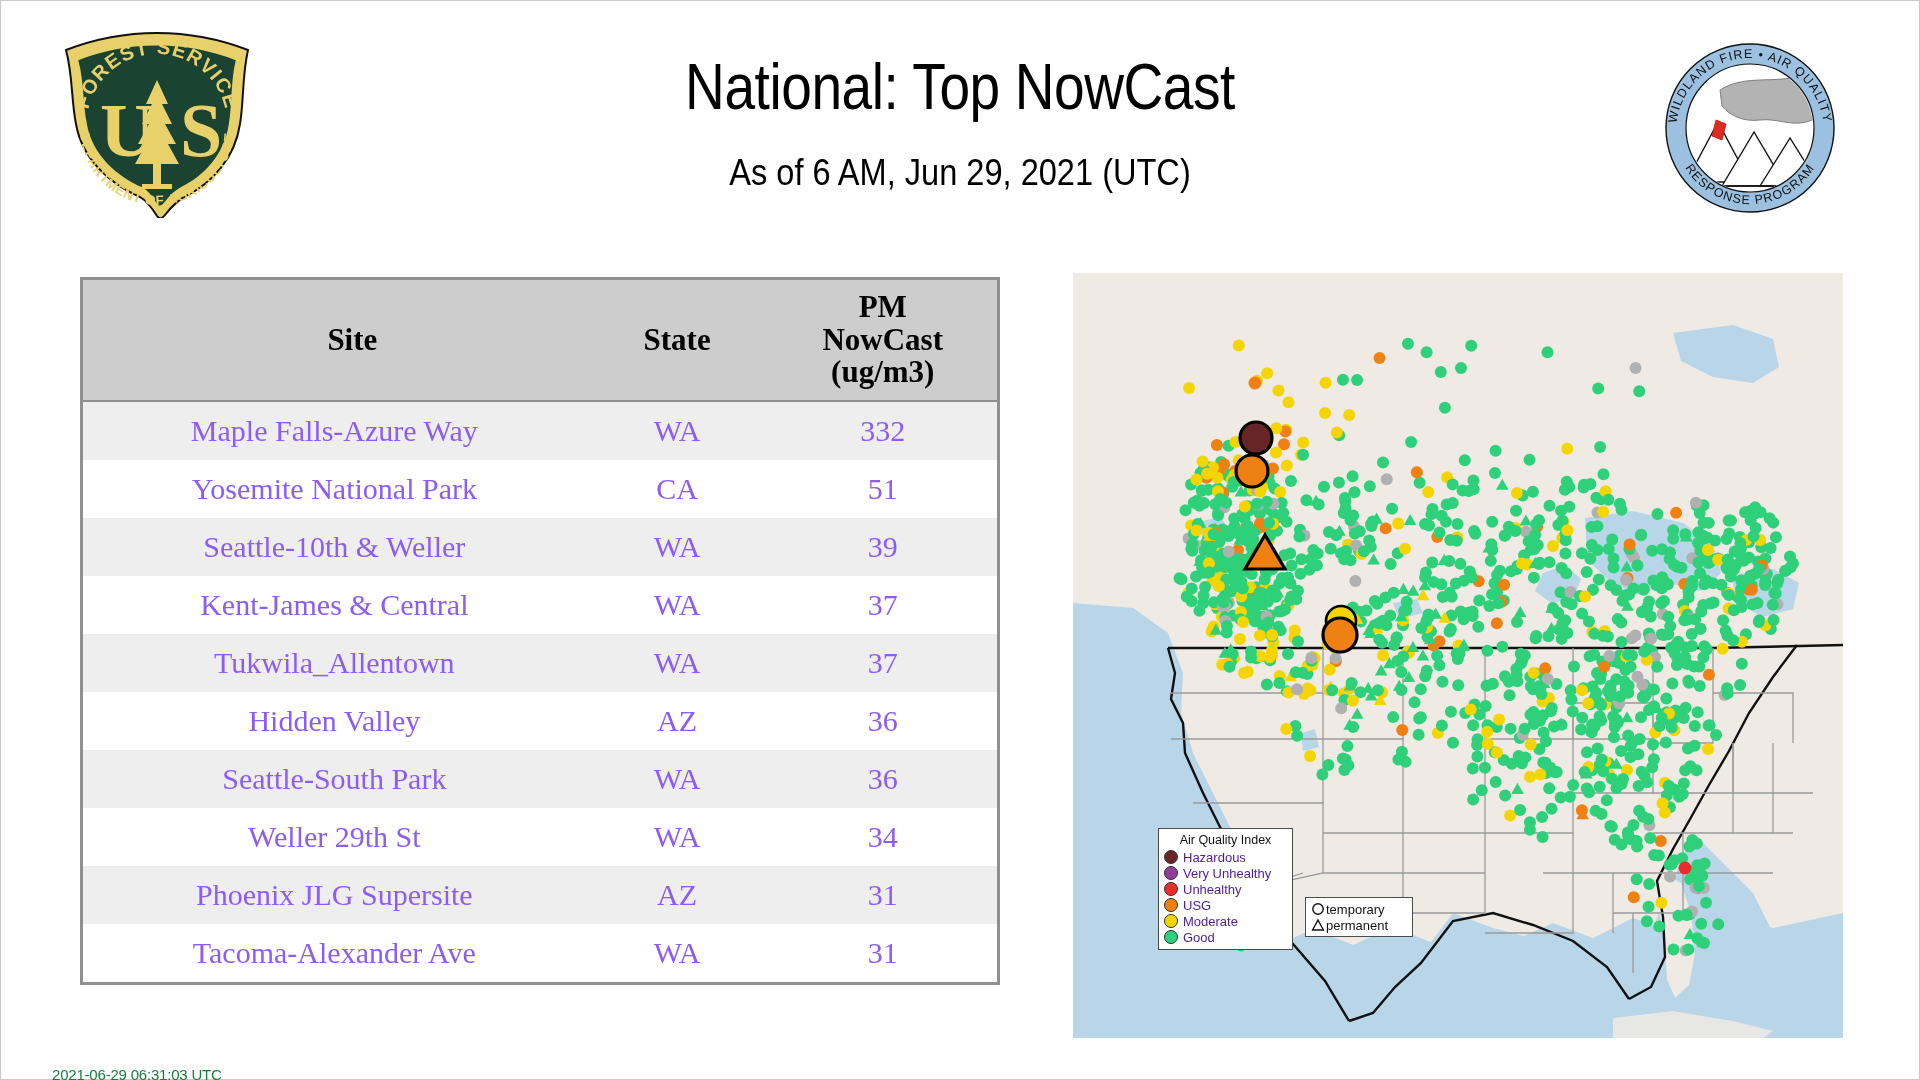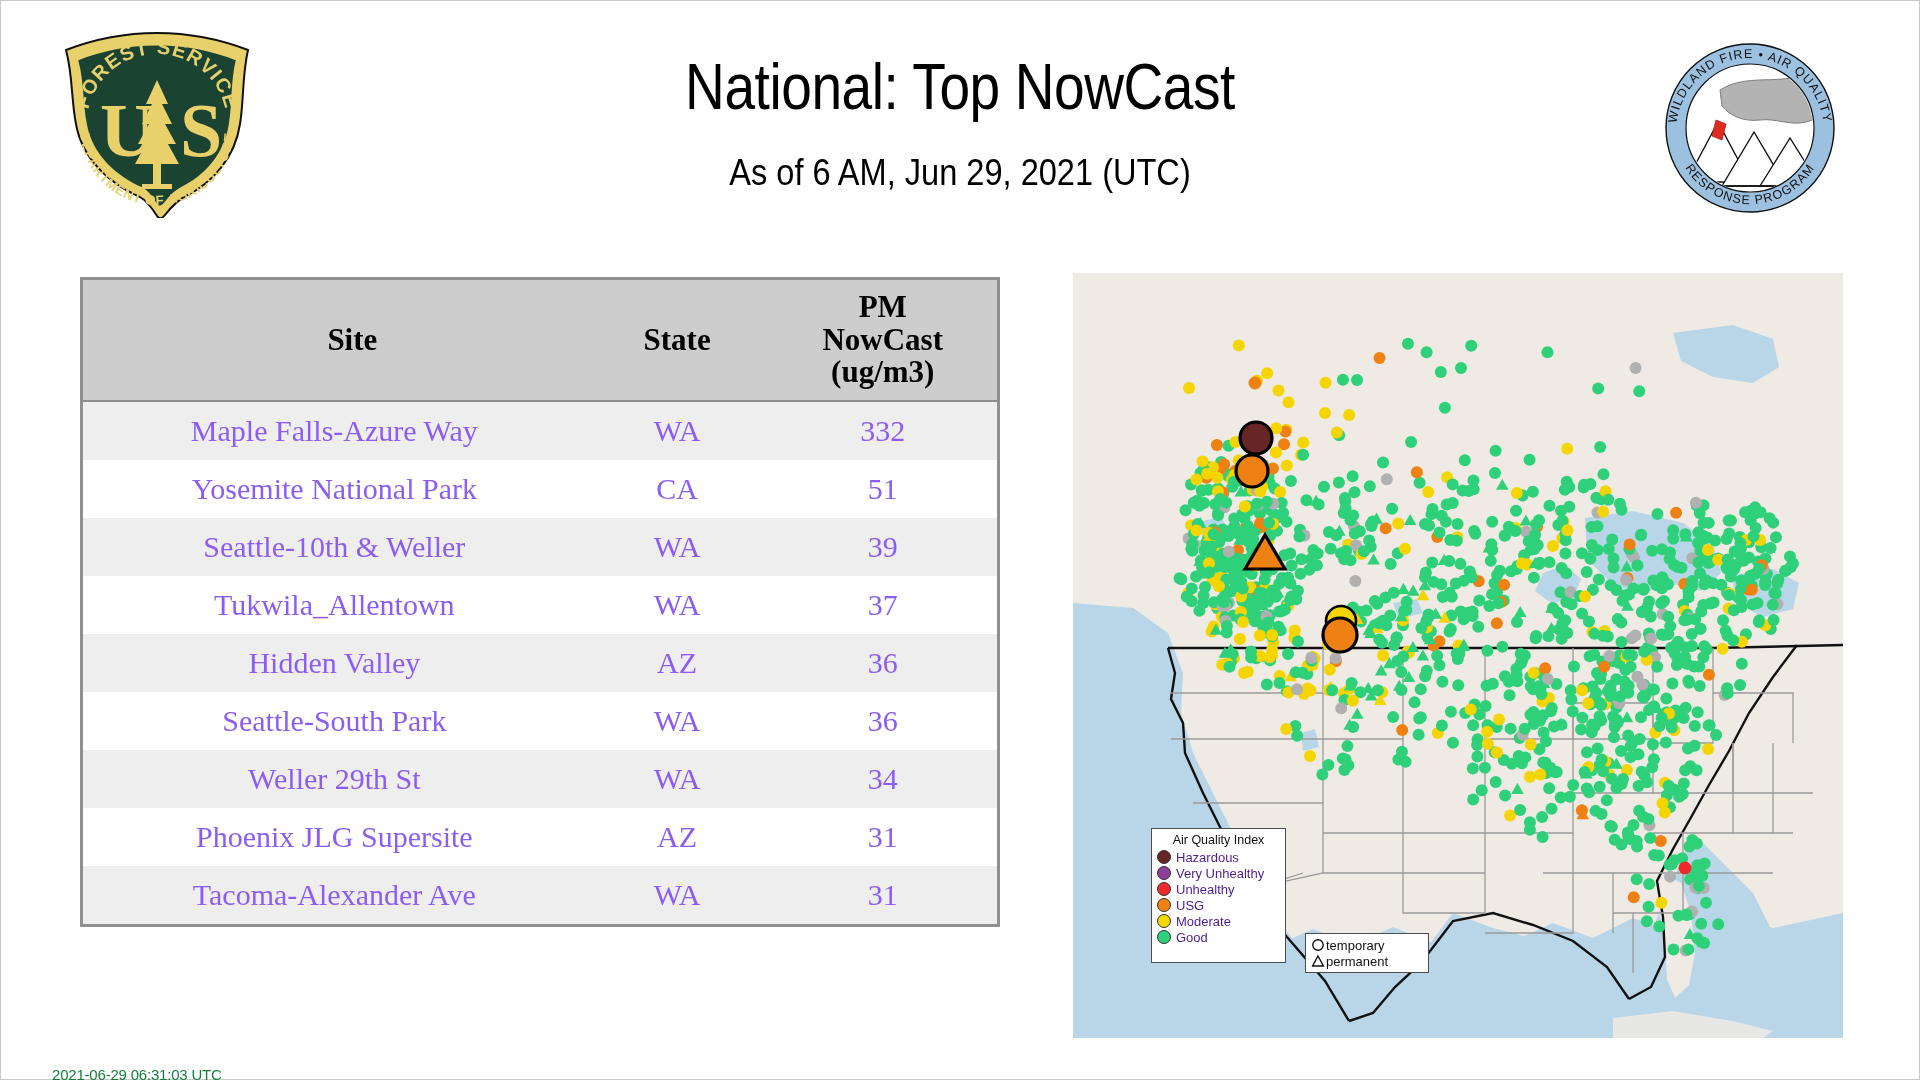--- a/index.html
+++ b/index.html
@@ -88,48 +88,47 @@
 
   
   .map-panel{
     position:absolute;left:1073px;top:273px;width:770px;height:765px;
     background:#b9d5e8;
     overflow:hidden;
   }
   .map-svg{position:absolute;left:0;top:0;width:770px;height:765px;}
 
   .legend-aqi{
-    position:absolute;left:78px;top:555px;
+    position:absolute;left:85px;top:555px;
     width:135px;
     background:#ffffff;
     border:1px solid #4c4c4c;
-    padding:4px 5px 17px 5px;
+    padding:4px 5px 4px 5px;
     box-sizing:border-box;
     font-family:"Liberation Sans",sans-serif;
   }
   .legend-aqi .lg-title{
     font-size:12.5px;color:#111;text-align:center;margin-bottom:2px;
   }
   .legend-row{display:flex;align-items:center;height:16px;}
   .legend-dot{
     width:12px;height:12px;border-radius:50%;
     border:1px solid #333;
     margin-right:5px;flex:0 0 auto;
   }
   .legend-label{font-size:13px;color:#4c1d95;line-height:1;}
 
   .legend-shape{
     position:absolute;left:232px;top:624px;
-    width:124px;
+    width:108px;
     background:#ffffff;
     border:1px solid #4c4c4c;
     padding:3px 4px;
     box-sizing:border-box;
     font-family:"Liberation Sans",sans-serif;
-    margin-top:36px;
   }
   .shape-row{display:flex;align-items:center;height:16px;}
   .shape-ico{width:16px;flex:0 0 auto;display:flex;justify-content:center;}
   .shape-label{font-size:13px;color:#111;line-height:1;}
 </style>
 </head>
 <body>
 
 <div class="page-border"></div>
 
@@ -222,20 +221,25 @@
         </tr>
         <tr>
           <td>Yosemite National Park</td>
           <td>CA</td>
           <td>51</td>
         </tr>
         <tr>
           <td>Seattle-10th &amp; Weller</td>
           <td>WA</td>
           <td>39</td>
+        </tr>
+        <tr>
+          <td>Kent-James &amp; Central</td>
+          <td>WA</td>
+          <td>37</td>
         </tr>
         <tr>
           <td>Tukwila_Allentown</td>
           <td>WA</td>
           <td>37</td>
         </tr>
         <tr>
           <td>Hidden Valley</td>
           <td>AZ</td>
           <td>36</td>

